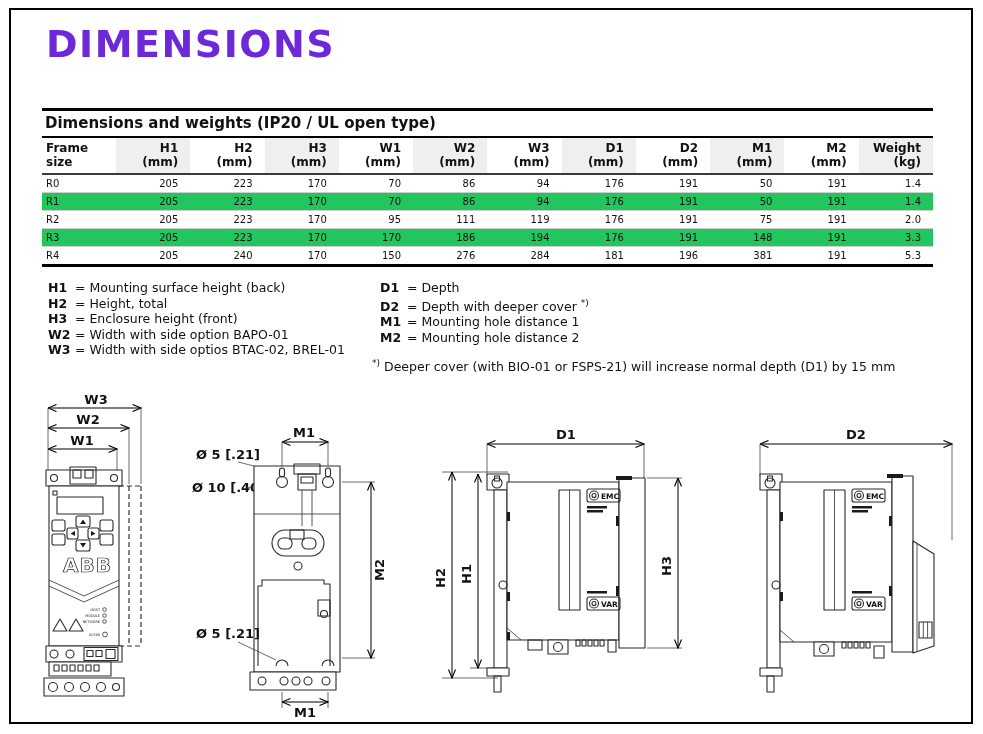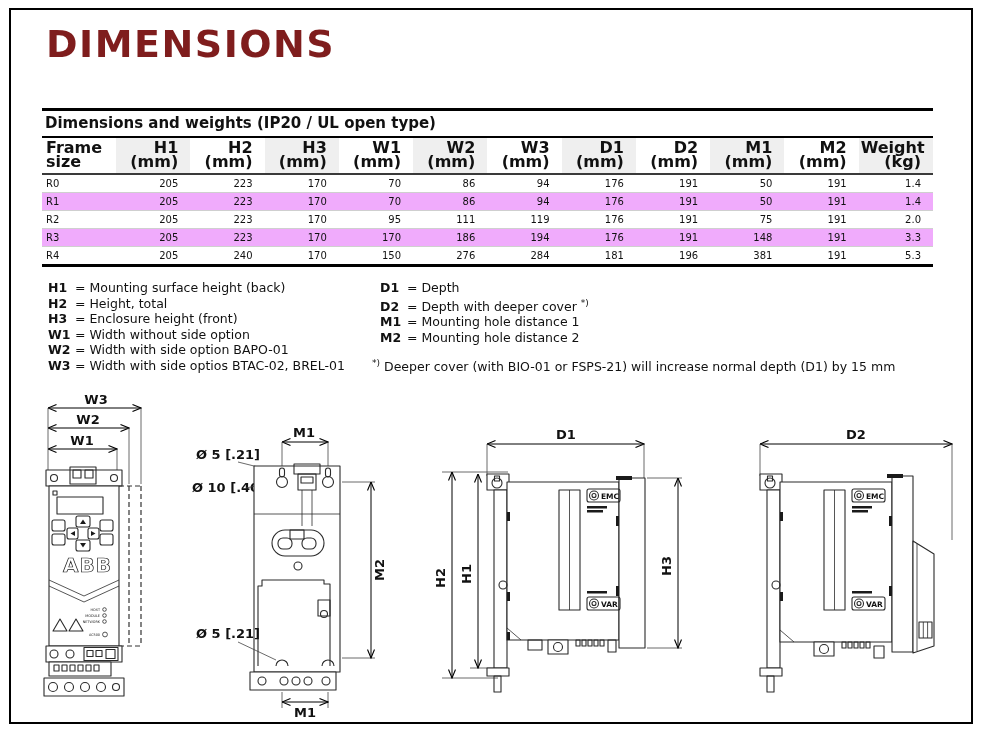--- a/index.html
+++ b/index.html
@@ -4,35 +4,35 @@
 <style>
   html,body{margin:0;padding:0;}
   body{
     width:983px;height:734px;position:relative;background:#fff;
     font-family:"DejaVu Sans","Liberation Sans",sans-serif;color:#111;
     overflow:hidden;
   }
   .page-border{position:absolute;left:9px;top:8px;width:964px;height:716px;
     border:2px solid #000;box-sizing:border-box;}
   .title{position:absolute;left:46px;top:22px;font-size:38px;font-weight:bold;
-    letter-spacing:1.5px;color:#7f1d1d;}
+    letter-spacing:1.5px;color:#6d28d9;}
   
   .tablewrap{position:absolute;left:42px;top:108px;width:891px;}
   .tcaption{border-top:3px solid #000;border-bottom:2px solid #000;
     font-weight:bold;font-size:15px;padding:3px 2px 4px 3px;}
   table{border-collapse:collapse;width:100%;table-layout:fixed;}
-  thead th{font-size:16px;font-weight:bold;text-align:right;
+  thead th{font-size:12px;font-weight:bold;text-align:right;
     padding:3px 12px 4px 2px;line-height:14px;border-bottom:2px solid #3a3a3a;
     vertical-align:top;}
   thead th.first{text-align:left;padding-left:4px;}
   thead th.shade{background:#efefef;}
   tbody td{font-size:10px;text-align:right;padding:3px 12px 3px 2px;
     border-top:1px solid #cfcfcf;}
   tbody td.first{text-align:left;padding-left:4px;}
-  tbody tr.alt{background:#f0abfc;}
+  tbody tr.alt{background:#22c55e;}
   tbody tr:first-child td{border-top:none;}
   table{border-bottom:3px solid #000;}
   
   .legend{position:absolute;font-size:12.5px;line-height:15.6px;}
   .legend .term{display:inline-block;width:27px;font-weight:bold;}
   .footnote{position:absolute;font-size:12.5px;}
   sup{font-size:9px;}
   
   .draw{position:absolute;}
   .outline{fill:#fff;stroke:#2b2b2b;stroke-width:1.1;stroke-linejoin:round;}
@@ -149,21 +149,20 @@
           <td>5.3</td>
       </tr>
     </tbody>
   </table>
 </div>
 
 <div class="legend" style="left:48px;top:280px;">
   <div><span class="term">H1</span><span>= Mounting surface height (back)</span></div>
   <div><span class="term">H2</span><span>= Height, total</span></div>
   <div><span class="term">H3</span><span>= Enclosure height (front)</span></div>
-  <div><span class="term">W1</span><span>= Width without side option</span></div>
   <div><span class="term">W2</span><span>= Width with side option BAPO-01</span></div>
   <div><span class="term">W3</span><span>= Width with side optios BTAC-02, BREL-01</span></div>
 </div>
 <div class="legend" style="left:380px;top:280px;">
   <div><span class="term">D1</span><span>= Depth</span></div>
   <div><span class="term">D2</span><span>= Depth with deeper cover</span> <sup>*)</sup></div>
   <div><span class="term">M1</span><span>= Mounting hole distance 1</span></div>
   <div><span class="term">M2</span><span>= Mounting hole distance 2</span></div>
 </div>
 <div class="footnote" style="left:372px;top:358px;">

